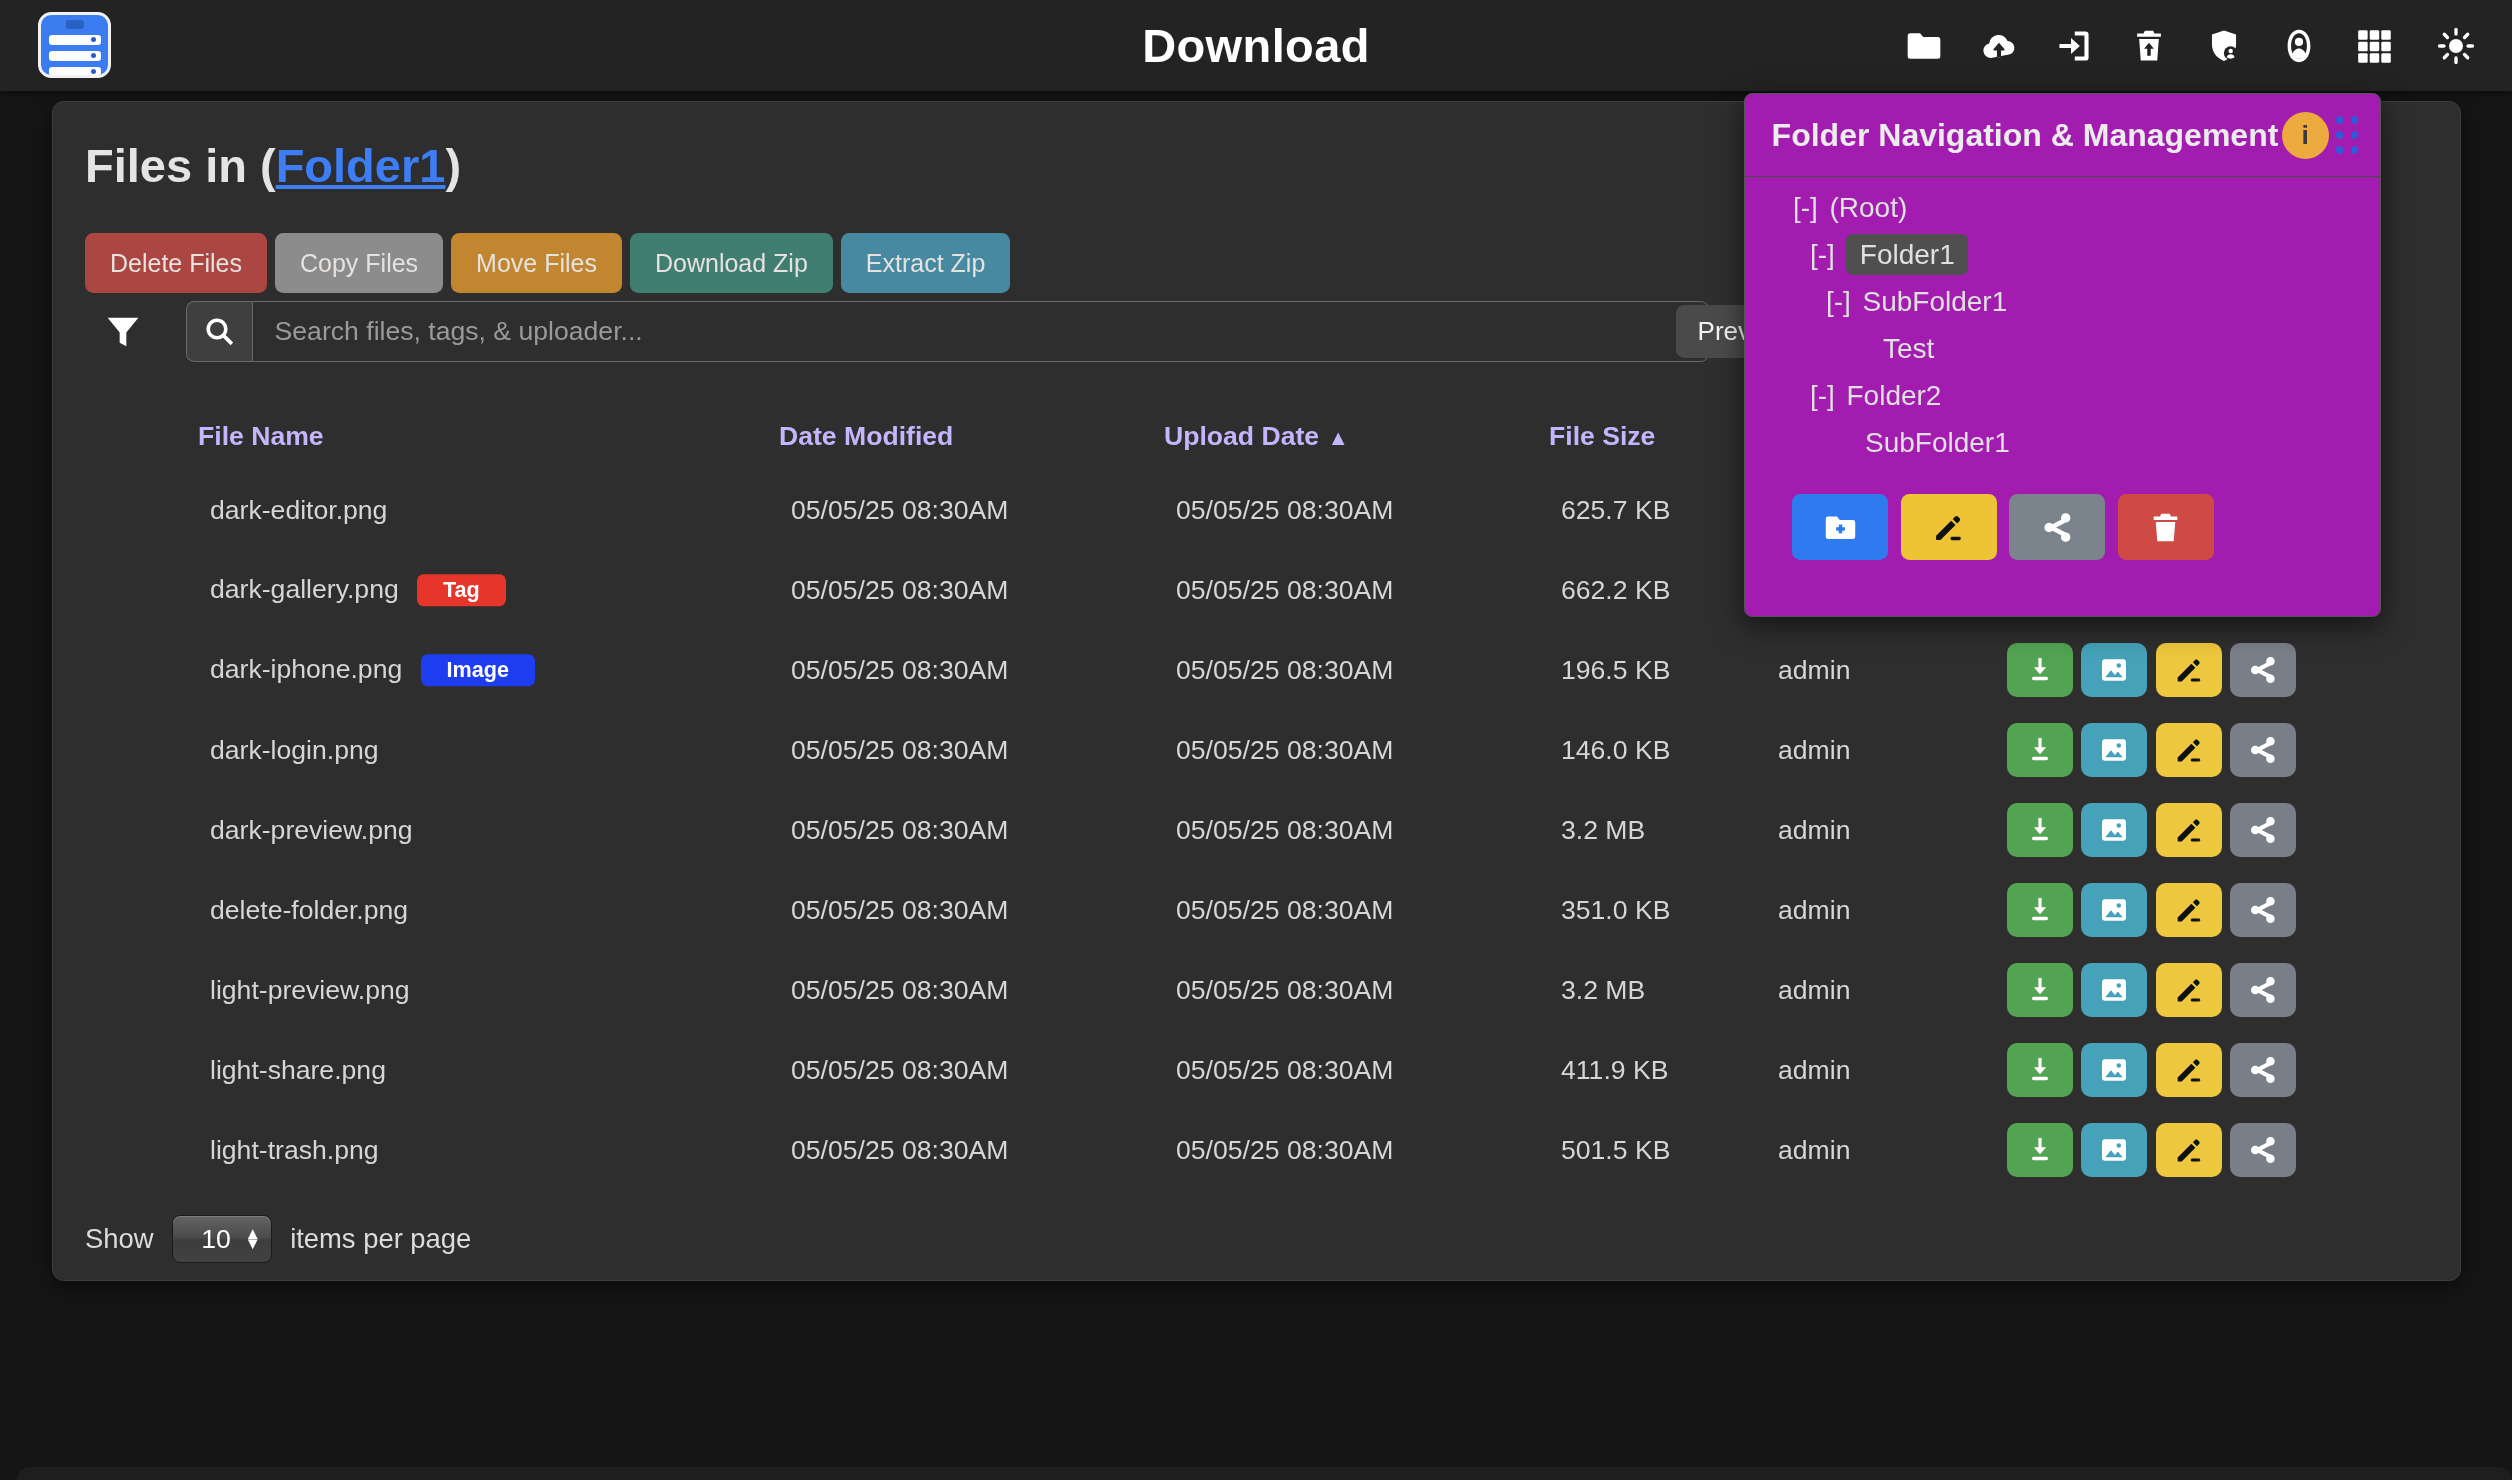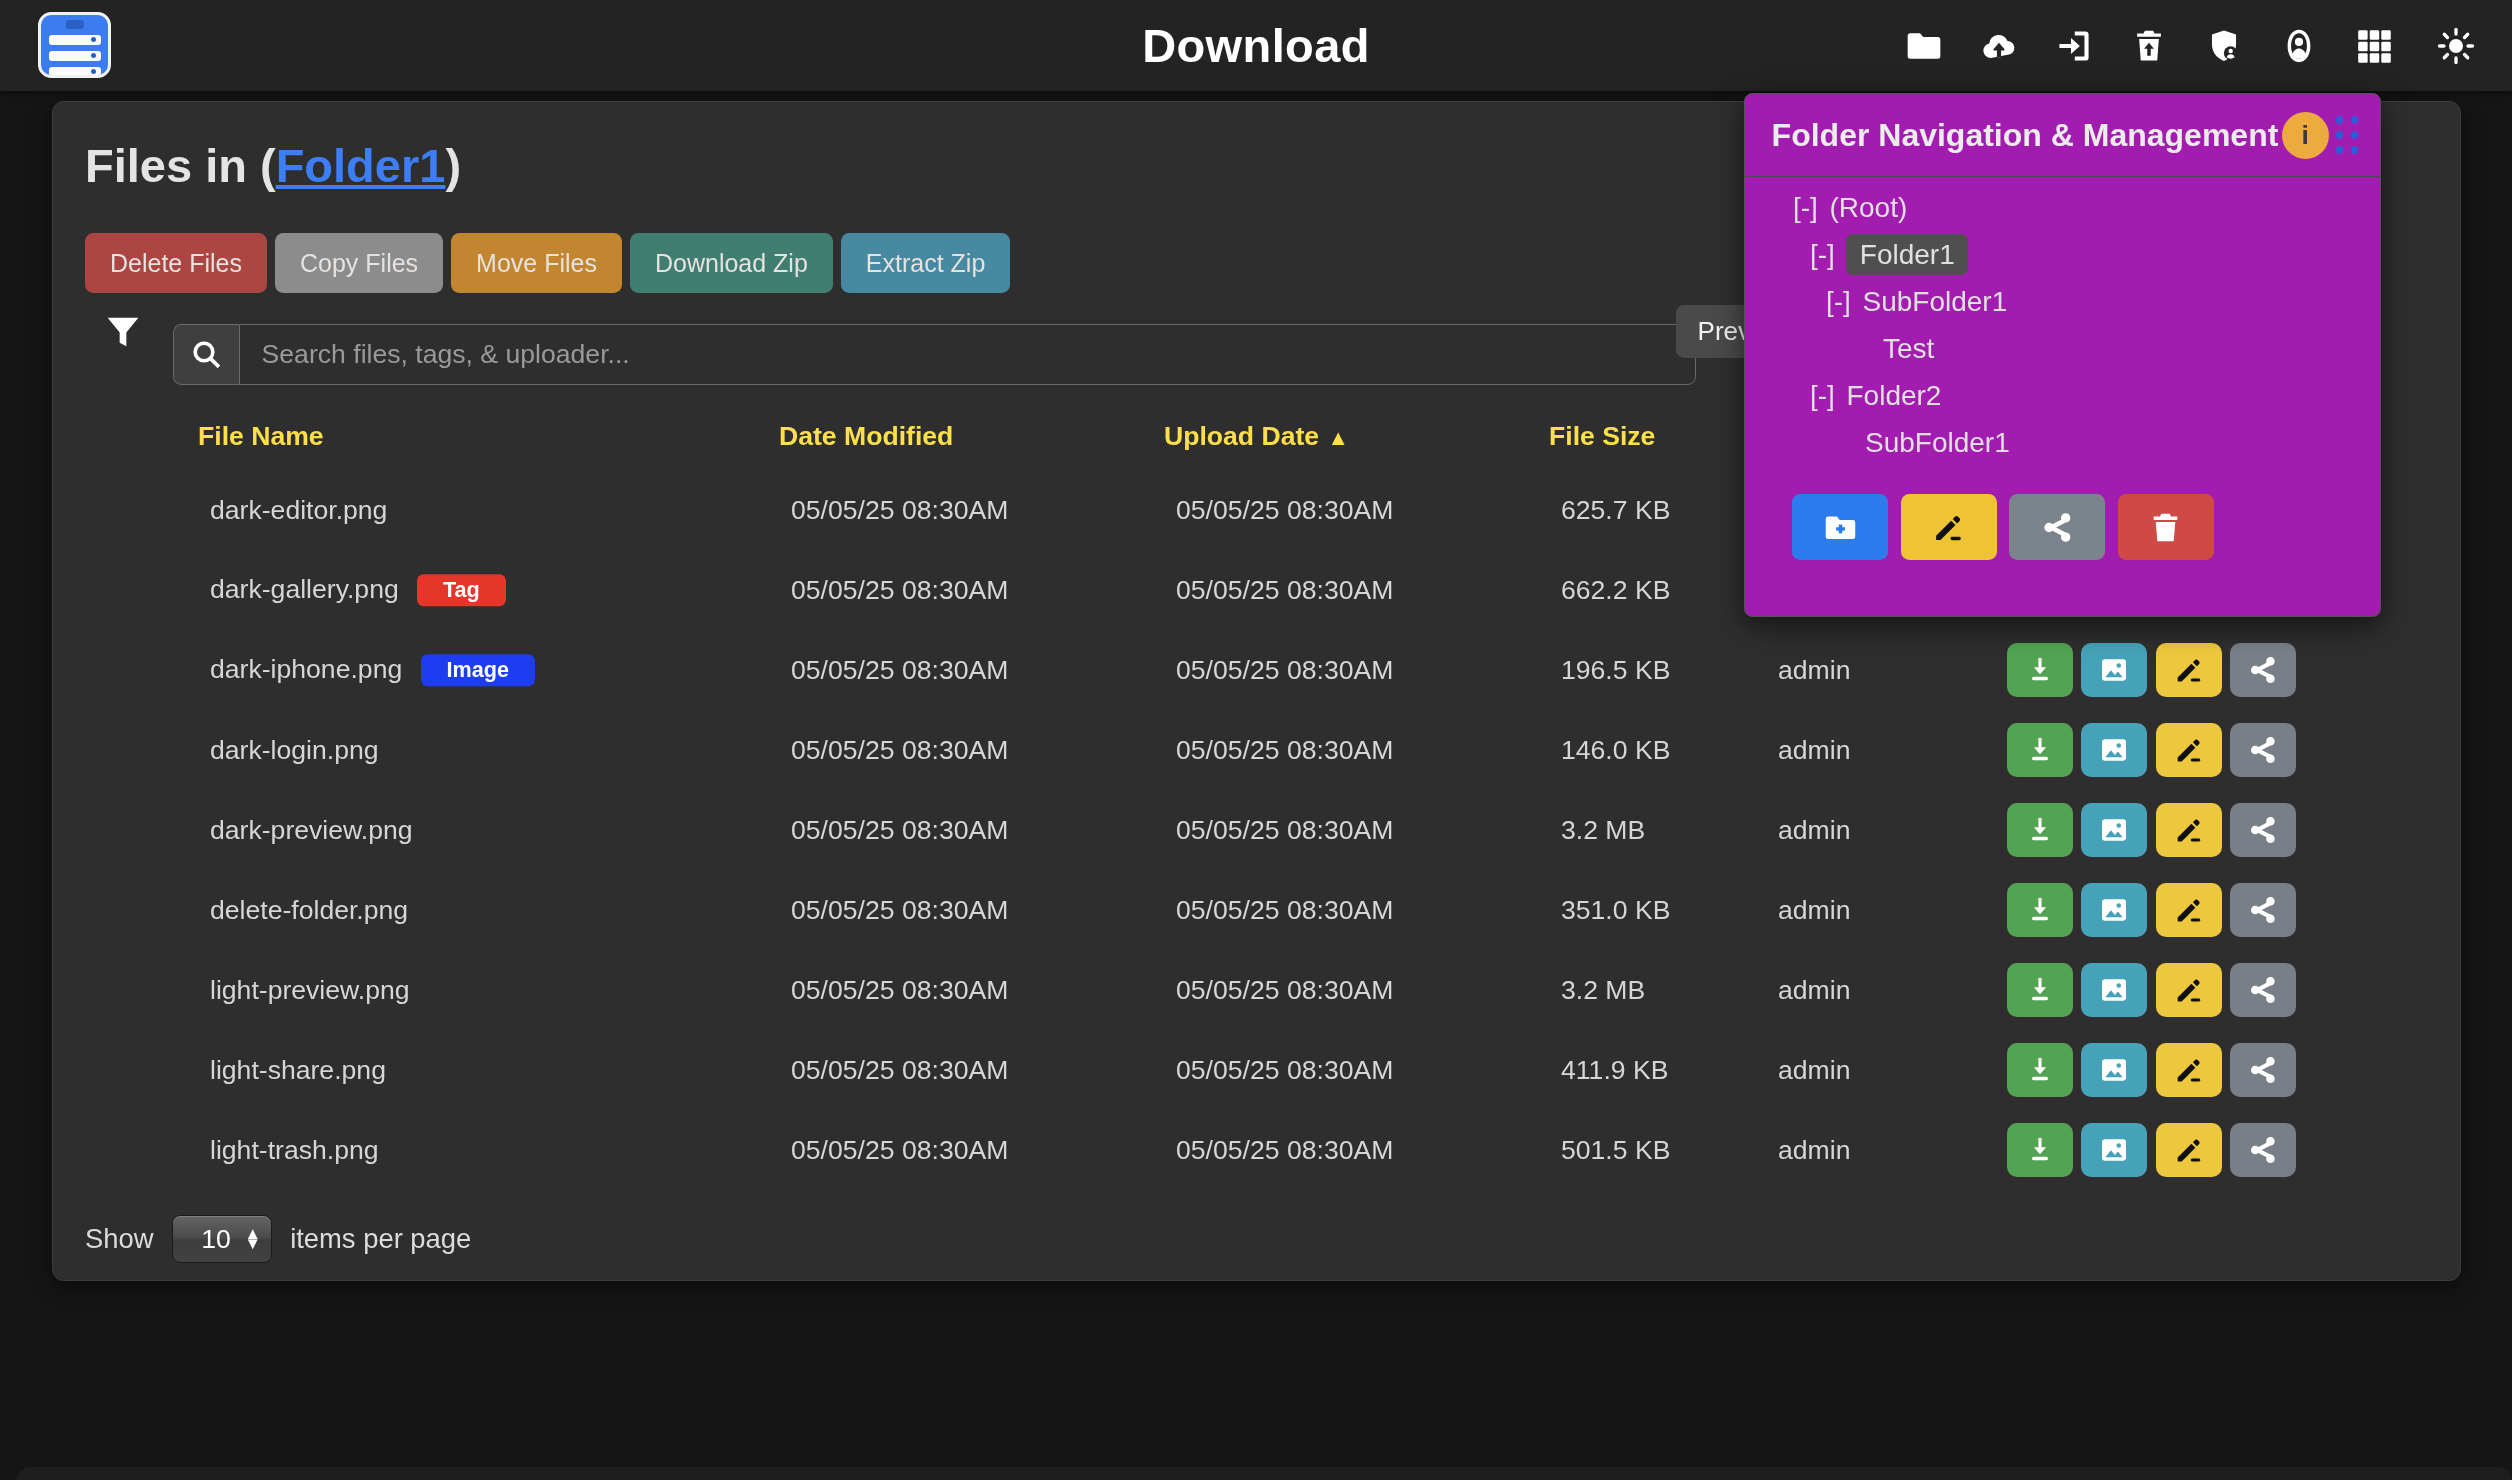--- a/index.html
+++ b/index.html
@@ -36,36 +36,36 @@
   .btn-delete { background:#ab4642; }
   .btn-copy { background:#8c8c8c; }
   .btn-move { background:#c1862f; }
   .btn-dlzip { background:#3f7e71; }
   .btn-exzip { background:#4789a1; }
 
   
   .search-row { position:absolute; left:32px; top:199px; height:61px; width:2340px; }
   .funnel { position:absolute; left:18.3px; top:10px; width:40px; height:42px; }
   .funnel svg { width:40px; height:42px; fill:#fff; }
-  .search-group { position:absolute; left:88px; top:0; width:1523px; height:61px; display:flex;margin-top:23px; }
+  .search-group { position:absolute; left:101px; top:0; width:1523px; height:61px; display:flex; }
   .search-btn { width:66px; height:61px; background:#3f3f3f; border:1.7px solid #6a6a6a; border-right:none;
     border-radius:8.3px 0 0 8.3px; display:flex; align-items:center; justify-content:center; cursor:pointer; }
   .search-btn svg { width:33px; height:33px; stroke:#fff; fill:none; stroke-width:2.6; }
   .search-input { flex:1; height:61px; background:#2e2e2e; border:1.7px solid #6a6a6a; border-radius:0 8.3px 8.3px 0;
     color:#dcdcdc; font-size:26.6px; padding:0 21.6px; font-family:"Liberation Sans",sans-serif; outline:none; }
   .search-input::placeholder { color:#9a9a9a; }
   .prev-btn { position:absolute; left:1591px; top:4.2px; width:116px; height:53px; background:#4a4a4a; border:none;
     border-radius:8.3px; color:#f2f2f2; font-size:26px; font-family:"Liberation Sans",sans-serif; cursor:pointer; text-align:left; padding-left:21.6px; }
 
   
   .thead { position:absolute; left:0; top:309px; width:100%; height:50px; }
   .trows { position:absolute; left:12px; top:368px; width:100%;text-align:center; }
   .trow { position:relative; height:80px; }
   .thead, .trow { font-size:26.6px; color:#d6d6d6; }
-  .thead .cell { font-weight:bold; color:#fde047; }
+  .thead .cell { font-weight:bold; color:#c4b5fd; }
   .cell { position:absolute; top:50%; transform:translateY(-50%); white-space:nowrap; }
   .c-check { left:46px; }
   .c-name  { left:145px; display:flex; align-items:center; gap:18.3px; }
   .c-dm    { left:726px; }
   .c-ud    { left:1111px; }
   .c-size  { left:1496px; }
   .c-up    { left:1713px; }
   .c-act   { left:1942px; display:flex; gap:8.3px; }
   .sort-arrow { font-size:21.6px; margin-left:8.3px; }
   .checkbox { width:26.6px; height:25px; background:#fff; border-radius:6.6px; cursor:pointer; }

